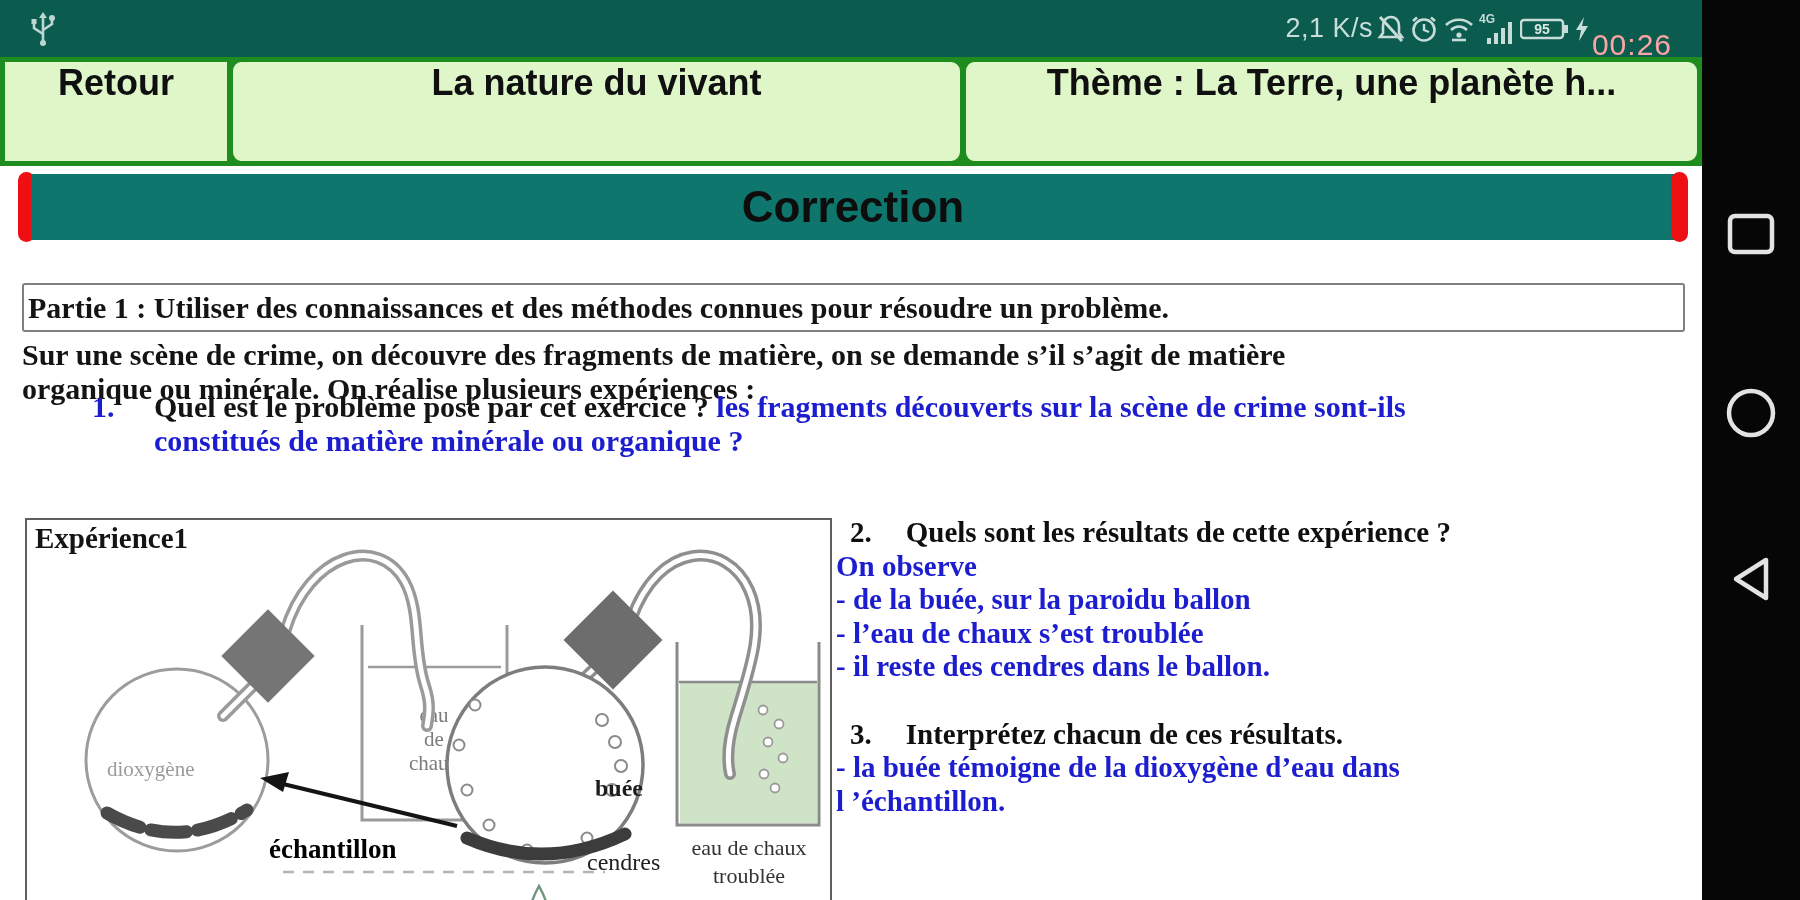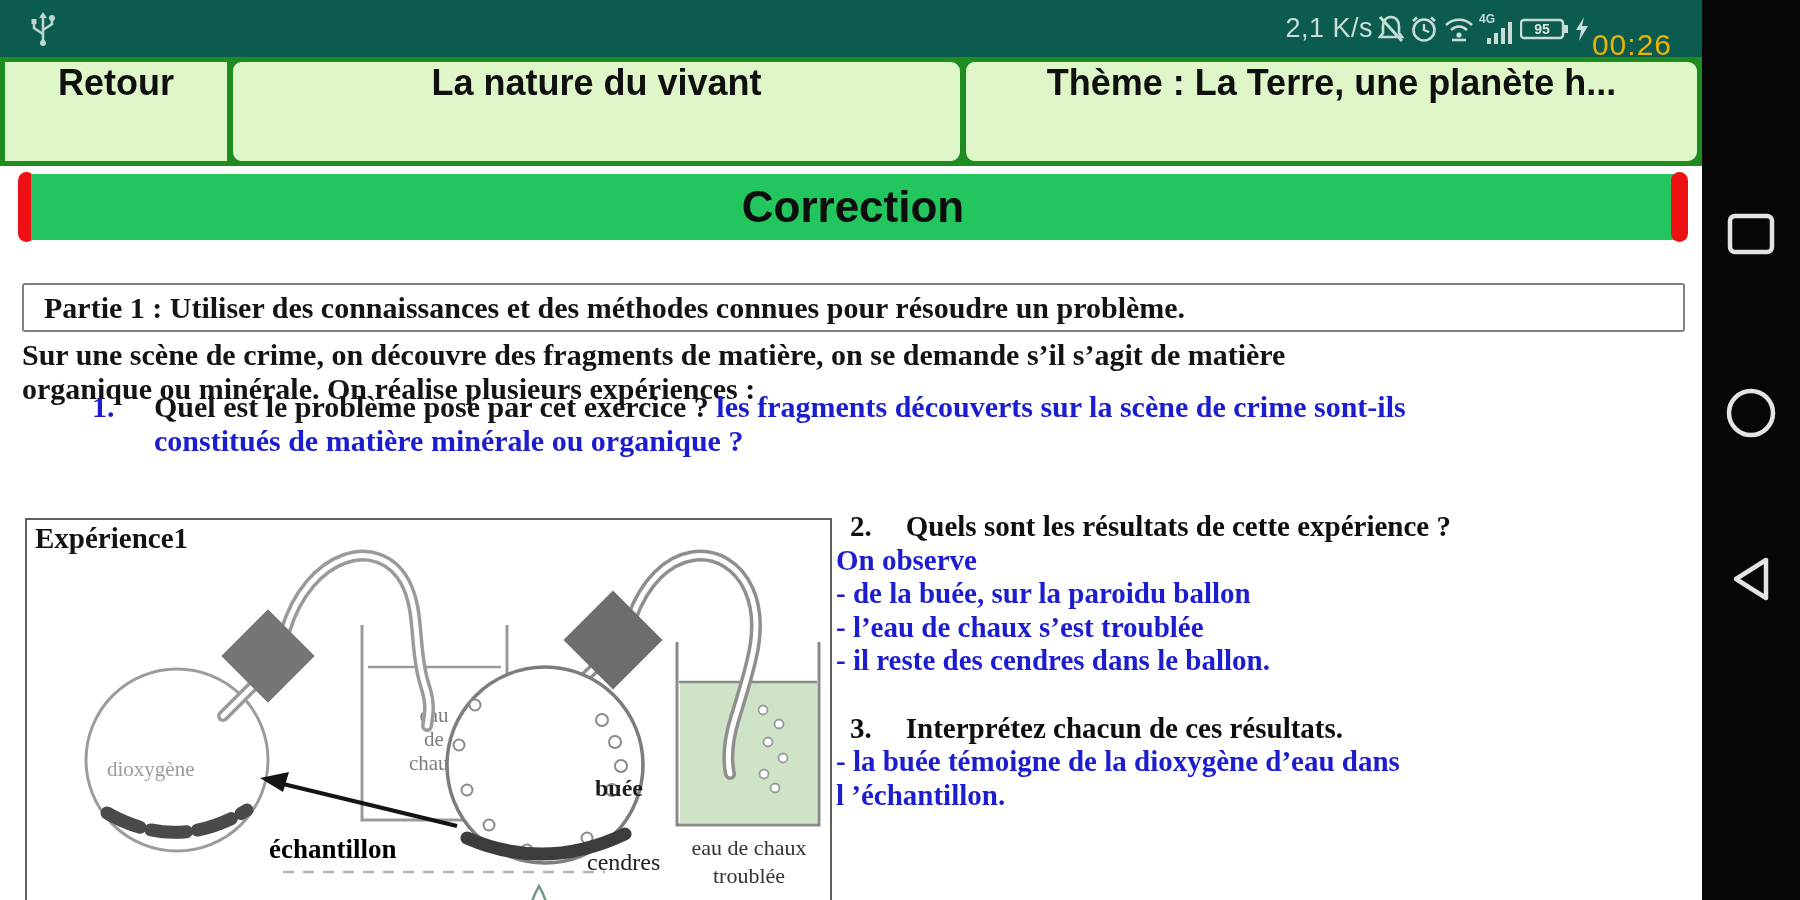--- a/index.html
+++ b/index.html
@@ -6,21 +6,21 @@
   html,body { width:1800px; height:900px; background:#000; }
   body { font-family:"Liberation Sans", sans-serif; }
   .screen { position:relative; width:1800px; height:900px; overflow:hidden; background:#fff; }
 
   
   .status-bar { position:absolute; left:0; top:0; width:1702px; height:57px;
     background:#0b5b4f; display:flex; align-items:center; justify-content:space-between;
     padding:0 30px; color:#cfe3de; }
   .sb-right { display:flex; align-items:center; gap:3px; }
   .sb-speed { font-size:27px; letter-spacing:.5px; color:#c8ddd8; }
-  .sb-time { font-size:30px; color:#eab308; letter-spacing:1px;margin-top:32px; }
+  .sb-time { font-size:30px; color:#fca5a5; letter-spacing:1px;margin-top:32px; }
   .sb-icon svg { display:block; }
 
   
   .android-nav { position:absolute; left:1702px; top:0; width:98px; height:900px; background:#060606; }
   .android-nav .navbtn { position:absolute; left:50%; transform:translateX(-50%); cursor:pointer; }
   .nav-recents { top:212px; }
   .nav-home { top:386px; }
   .nav-back { top:554px; }
 
   
@@ -30,48 +30,48 @@
     display:flex; align-items:flex-start; justify-content:center;
     font-weight:bold; color:#101010; font-size:36px; cursor:pointer; }
   .hbtn + .hbtn { border-left-width:6px; margin-left:-5px;border-radius:14px; }
   .hbtn-back { width:232px; }
   .hbtn-title { width:738px; }
   .hbtn-theme { flex:1; }
 
   
   .correction-wrap { position:absolute; left:18px; top:172px; width:1670px; height:70px; }
   .correction-bar { position:absolute; left:13px; right:13px; top:2px; bottom:2px;
-    background:#22c55e; display:flex; align-items:center; justify-content:center; }
+    background:#0f766e; display:flex; align-items:center; justify-content:center; }
   .correction-bar span { font-size:44px; font-weight:bold; color:#0d0d0d; }
   .red-cap { position:absolute; top:0; width:17px; height:70px; background:#ee0f12; border-radius:9px; }
   .red-cap.left { left:0; } .red-cap.right { right:0; }
 
   
   .doc { position:absolute; left:0; top:250px; width:1702px; height:650px;
     font-family:"Liberation Serif", serif; color:#141414; }
   .part-box { position:absolute; left:22px; top:33px; width:1663px; height:49px;
     border:2px solid #808080; border-radius:3px; display:flex; align-items:center; }
-  .part-box span { font-weight:bold; font-size:30px; padding-left:20px; white-space:nowrap; }
+  .part-box span { font-weight:bold; font-size:30px; padding-left:4px; white-space:nowrap; }
   .intro { position:absolute; left:22px; top:88px; width:1390px;
     font-weight:bold; font-size:30px; line-height:34px; }
   .q1 { position:absolute; left:92px; top:140px; width:1370px;
     font-weight:bold; font-size:30px; line-height:34px; }
   .q1 .qnum { position:absolute; left:0; top:0; color:#1d1dd0; }
   .q1 .qbody { display:block; margin-left:62px; }
   .blue { color:#1d1dd0; }
 
   
   .exp-box { position:absolute; left:25px; top:268px; width:807px; height:420px;
     border:2px solid #5f5f5f; background:#fff; }
   .exp-title { position:absolute; left:8px; top:2px; font-weight:bold; font-size:29px; }
   .exp-box svg { position:absolute; left:0; top:0; }
   .svg-serif { font-family:"Liberation Serif", serif; }
 
   
-  .qa-col { position:absolute; left:836px; top:260px; width:860px;
+  .qa-col { position:absolute; left:836px; top:266px; width:860px;
     font-size:29px; line-height:33.5px; font-weight:bold; }
   .qa-question { color:#0f0f0f; white-space:nowrap; }
   .qa-question .qnum { margin-right:34px; padding-left:14px; }
   .qa-line { color:#1d1dd0; }
   .qa-gap { height:34px; }
 </style>
 </head>
 <body>
 
 <div class="screen">

